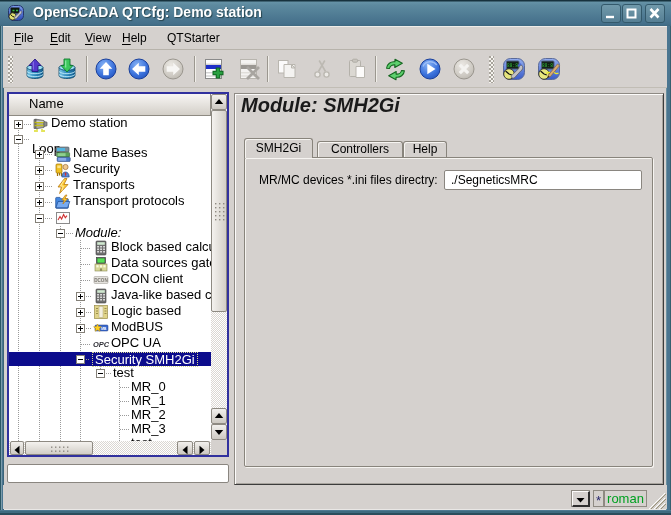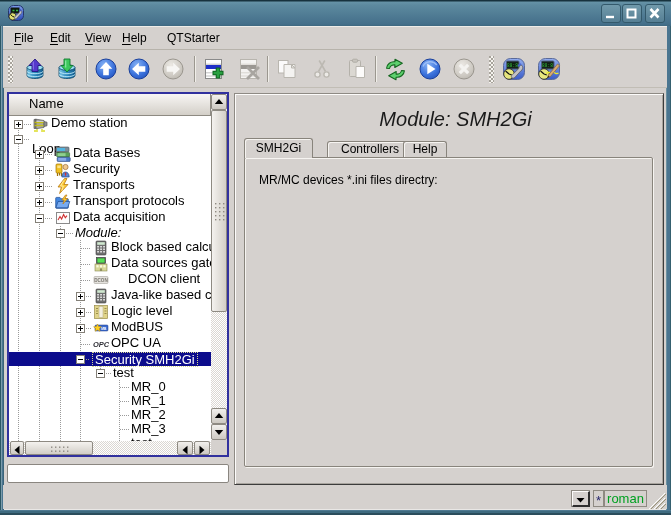--- a/index.html
+++ b/index.html
@@ -22,21 +22,21 @@
 .vline{position:absolute;width:1px;background:repeating-linear-gradient(to bottom,#9a9a9a 0 1px,transparent 1px 2px)}
 .hline{position:absolute;height:1px;background:repeating-linear-gradient(to right,#9a9a9a 0 1px,transparent 1px 2px)}
 .expbox{position:absolute;width:9px;height:9px;background:#fff;border:1px solid #848078}
 .expbox i{position:absolute;background:#000}
 .sbtn{position:absolute;background:linear-gradient(#f2f0ed,#cdc9c2);border:1px solid #8e8a82;border-radius:2px}
 .sthumb{position:absolute;background:linear-gradient(90deg,#f4f2ef,#d2cec7);border:1px solid #8e8a82;border-radius:2px}
 .sthumbh{position:absolute;background:linear-gradient(#f4f2ef,#d2cec7);border:1px solid #8e8a82;border-radius:2px}
 .dither{position:absolute;background:repeating-conic-gradient(#ffffff 0 25%,#dbd7d2 0 50%) 0 0/2px 2px}
 #filter{left:7px;top:464px;width:222px;height:19px;background:#fff;border:1px solid #8a8680;border-radius:2px}
 #rpanel{left:234px;top:93px;width:430px;height:392px;background:#d5d1ce;border:1px solid;border-color:#8e8a84 #3c3c3c #3c3c3c #8e8a84;box-shadow:inset 1px 1px 0 #fdfcfb,inset -1px -1px 0 #a8a49e}
-#rtitle{position:absolute;left:6px;top:14px;width:429px;text-align:center;font-size:20px;font-weight:normal;font-style:italic;color:#1a1a1a}
+#rtitle{position:absolute;left:6px;top:0;width:429px;text-align:left;font-size:20px;font-weight:bold;font-style:italic;color:#1a1a1a}
 .tab{position:absolute;border:1px solid #88847c;border-bottom:none;border-radius:3px 3px 0 0;background:#d5d1ce;font-size:12px;text-align:center;box-shadow:inset 1px 1px 0 #f6f4f1}
 #tpane{position:absolute;left:9px;top:63px;width:409px;height:310px;background:#d5d1ce;border:1px solid #88847c;border-radius:2px;box-shadow:inset 1px 1px 0 #f6f4f1,1px 1px 0 #f6f4f1}
 #mrlabel{position:absolute;font-size:12px;color:#000}
 #mrinput{position:absolute;background:#fff;border:1px solid #8a8680;border-radius:2px;font-size:12px;color:#000;line-height:18px;padding-left:6px}
 #statusbar{left:3px;top:485px;width:664px;height:24px;background:#d5d1ce}
 </style></head><body>
 <div class="abs" id="bg"></div>
 <div class="abs" style="left:0;top:26px;width:4px;height:484px;background:linear-gradient(90deg,#2c5765 0 1px,#7b9cab 1px 2px,#4a7590 2px 3px,#3c6479 3px 4px)"></div>
 <div class="abs" style="left:666px;top:26px;width:5px;height:484px;background:linear-gradient(90deg,#6a90a0 0 1px,#4a7590 1px 4px,#35606f 4px 5px)"></div>
 <div class="abs" style="left:4px;top:509px;width:662px;height:1px;background:#e9e7e5"></div>
@@ -51,20 +51,21 @@
       </defs>
       <rect x="0.5" y="0.5" width="15" height="15" rx="5" fill="url(#ab)" stroke="#24366a"></rect>
       <rect x="2.5" y="2.5" width="9" height="6" rx=".8" fill="#101c10" stroke="#42527e"></rect>
       <rect x="3.5" y="3.5" width="7" height="4" fill="#0c180e"></rect>
       <path d="M4.5 5.5h2M8 5.5h2" stroke="#38b844" stroke-width="1.4"></path>
       <circle cx="4.6" cy="11.4" r="3.6" fill="#dede72" stroke="#222" stroke-width=".8"></circle>
       <path d="M4.6 11.4L2.4 9.4M4.6 11.4l1.9.7" stroke="#111" stroke-width="1"></path>
       <path d="M13.6 6.2c.5 1.2 0 2.2-1 2.8l-4 4.4c-.6.7-2 .7-2.2-.3-.2-.7.1-1.2.6-1.6l4.3-4.1c-.1-1.1.5-2 1.6-2.2z" fill="#c6c6ca" stroke="#55555a" stroke-width=".7"></path>
       <path d="M11.2 6.4l1.8-1.7" stroke="#3c56c0" stroke-width="1.6"></path>
     </svg>
+  <div class="abs" id="title-text">OpenSCADA QTCfg: Demo station</div>
   <div class="abs tbtn" style="left:601px"><svg width="18" height="17" viewBox="0 0 18 17">
         <path d="M4 12h8" stroke="#fff" stroke-width="2.4"></path>
       </svg></div>
   <div class="abs tbtn" style="left:622px"><svg width="18" height="17" viewBox="0 0 18 17">
         <rect x="4.5" y="4.5" width="8" height="8" fill="none" stroke="#fff" stroke-width="2"></rect>
       </svg></div>
   <div class="abs tbtn" style="left:645px"><svg width="18" height="17" viewBox="0 0 18 17">
         <path d="M4.5 4l8 8.5M12.5 4l-8 8.5" stroke="#fff" stroke-width="2.6"></path>
       </svg></div>
 </div>
@@ -235,21 +236,21 @@
         <i style="left:3px;top:1px;width:1px;height:5px"></i>
       </div>
       <div style="position: absolute; left: 46px; top: 30px; width: 16px; height: 16px;"><svg width="16" height="16" viewBox="0 0 16 16">
           <rect x="1" y="1" width="13" height="5" rx="1" fill="#7d8d99" stroke="#4a545c" stroke-width=".6"></rect>
           <rect x="2" y="2" width="8" height="3" fill="#52b4e0"></rect>
           <rect x="1.6" y="6.4" width="13" height="4.6" rx="1" fill="#5aa05a" stroke="#2e5a2e" stroke-width=".6"></rect>
           <rect x="2.6" y="7.2" width="8" height="3" fill="#8fd08f"></rect>
           <rect x="2.2" y="11.2" width="13" height="4.4" rx="1" fill="#4a7ac8" stroke="#26427a" stroke-width=".6"></rect>
           <rect x="3.2" y="12" width="8" height="2.8" fill="#88aae8"></rect>
         </svg></div>
-      <div class="trow" style="left: 64px; top: 29px;">Data Bases</div>
+      <div class="trow" style="left: 64px; top: 29px;">Name Bases</div>
       <div class="hline" style="left: 36px; top: 54px; width: 8px;"></div>
       <div class="expbox" style="left: 26px; top: 50px;">
         <i style="left:1px;top:3px;width:5px;height:1px"></i>
         <i style="left:3px;top:1px;width:1px;height:5px"></i>
       </div>
       <div style="position: absolute; left: 46px; top: 46px; width: 16px; height: 16px;"><svg width="16" height="16" viewBox="0 0 16 16">
           <rect x="1" y="2" width="6" height="9" rx="1" fill="#f0c020" stroke="#a07408" stroke-width=".7"></rect>
           <rect x="2.3" y="3.5" width="3.4" height="2.6" fill="#fce28a"></rect>
           <path d="M2.5 11v3M4.5 11v2.4M6.5 11v3" stroke="#a07408" stroke-width="1.2"></path>
           <circle cx="10.5" cy="5" r="2.6" fill="#f0c890" stroke="#9a6a30" stroke-width=".7"></circle>
@@ -279,21 +280,20 @@
         </svg></div>
       <div class="trow" style="left: 64px; top: 77px;">Transport protocols</div>
       <div class="hline" style="left: 36px; top: 102px; width: 8px;"></div>
       <div class="expbox" style="left: 26px; top: 98px;">
         <i style="left:1px;top:3px;width:5px;height:1px"></i>
       </div>
       <div style="position: absolute; left: 46px; top: 94px; width: 16px; height: 16px;"><svg width="16" height="16" viewBox="0 0 16 16">
           <rect x="1.5" y="2.5" width="13" height="11" fill="#fdfdfd" stroke="#8a8a8a"></rect>
           <path d="M3 10l2-3.5 1.6 2.5 2-4.5 1.7 3.2 1.7-2" stroke="#d03030" stroke-width="1.1" fill="none"></path>
         </svg></div>
-      <div class="trow" style="left: 64px; top: 93px;">Data acquisition</div>
       <div class="hline" style="left: 57px; top: 117px; width: 7px;"></div>
       <div class="expbox" style="left: 47px; top: 113px;">
         <i style="left:1px;top:3px;width:5px;height:1px"></i>
       </div>
       <div class="trow" style="left: 66px; top: 109px; font-style: italic;">Module:</div>
       <div class="hline" style="left: 72px; top: 132px; width: 10px;"></div>
       <div style="position: absolute; left: 84px; top: 124px; width: 16px; height: 16px;"><svg width="16" height="16" viewBox="0 0 16 16">
           <rect x="3" y="1" width="10" height="14" rx="1" fill="#707070" stroke="#3a3a3a" stroke-width=".6"></rect>
           <rect x="4.2" y="2.2" width="7.6" height="2.6" fill="#cfe8cf"></rect>
           <g fill="#e8e8e8">
@@ -318,21 +318,21 @@
           <rect x="6.9" y="9.2" width="2.2" height="2.2" fill="#fafae0"></rect>
           <rect x="10.4" y="9.2" width="2.2" height="2.2" fill="#fafae0"></rect>
           <rect x="6.9" y="12.4" width="2.2" height="2.6" fill="#909060"></rect>
         </svg></div>
       <div class="trow" style="left: 102px; top: 139px;">Data sources gateway</div>
       <div class="hline" style="left: 72px; top: 164px; width: 10px;"></div>
       <div style="position: absolute; left: 84px; top: 156px; width: 16px; height: 16px;"><svg width="16" height="16" viewBox="0 0 16 16">
           <rect x="1" y="4.5" width="14" height="7" rx="1" fill="#e4e2de" stroke="#a8a59e" stroke-width=".6"></rect>
           <text x="8" y="10" font-size="4.6" font-family="Liberation Sans" text-anchor="middle" fill="#7a776f" font-weight="bold">DCON</text>
         </svg></div>
-      <div class="trow" style="left: 102px; top: 155px; margin-left: 17px;">DCON client</div>
+      <div class="trow" style="left: 102px; top: 155px;">DCON client</div>
       <div class="hline" style="left: 77px; top: 180px; width: 5px;"></div>
       <div class="expbox" style="left: 67px; top: 176px;">
         <i style="left:1px;top:3px;width:5px;height:1px"></i>
         <i style="left:3px;top:1px;width:1px;height:5px"></i>
       </div>
       <div style="position: absolute; left: 84px; top: 172px; width: 16px; height: 16px;"><svg width="16" height="16" viewBox="0 0 16 16">
           <rect x="3" y="1" width="10" height="14" rx="1" fill="#707070" stroke="#3a3a3a" stroke-width=".6"></rect>
           <rect x="4.2" y="2.2" width="7.6" height="2.6" fill="#cfe8cf"></rect>
           <g fill="#e8e8e8">
             <rect x="4.2" y="6" width="1.7" height="1.5"></rect>
@@ -350,21 +350,21 @@
       <div class="hline" style="left: 77px; top: 196px; width: 5px;"></div>
       <div class="expbox" style="left: 67px; top: 192px;">
         <i style="left:1px;top:3px;width:5px;height:1px"></i>
         <i style="left:3px;top:1px;width:1px;height:5px"></i>
       </div>
       <div style="position: absolute; left: 84px; top: 188px; width: 16px; height: 16px;"><svg width="16" height="16" viewBox="0 0 16 16">
           <rect x="1.5" y="1.5" width="13" height="13" fill="#e0d48a" stroke="#9a8c4a" stroke-width=".7"></rect>
           <rect x="6" y="2.5" width="4" height="11" fill="#f4f0e0" stroke="#b0a880" stroke-width=".5"></rect>
           <path d="M3 4.5h2M3 7h2M3 9.5h2M11.5 4.5h2M11.5 7h2M11.5 9.5h2" stroke="#8a7c40" stroke-width=".8"></path>
         </svg></div>
-      <div class="trow" style="left: 102px; top: 187px;">Logic level</div>
+      <div class="trow" style="left: 102px; top: 187px;">Logic based</div>
       <div class="hline" style="left: 77px; top: 212px; width: 5px;"></div>
       <div class="expbox" style="left: 67px; top: 208px;">
         <i style="left:1px;top:3px;width:5px;height:1px"></i>
         <i style="left:3px;top:1px;width:1px;height:5px"></i>
       </div>
       <div style="position: absolute; left: 84px; top: 204px; width: 16px; height: 16px;"><svg width="16" height="16" viewBox="0 0 16 16">
           <rect x="2" y="5" width="13" height="6" rx="1" fill="#3a6ad0" stroke="#1c3a80" stroke-width=".5"></rect>
           <path d="M4.5 4l1.2 2.5 2.7.3-2 1.8.6 2.7-2.5-1.4-2.4 1.4.5-2.7-2-1.8 2.7-.3z" fill="#ffd020" stroke="#b88a10" stroke-width=".5"></path>
           <text x="10.8" y="9.8" font-size="3.4" font-family="Liberation Sans" text-anchor="middle" fill="#fff" font-weight="bold">MB</text>
         </svg></div>
@@ -447,24 +447,25 @@
         <path d="M4.5 6l5-4.2v8.4z" fill="#000"></path>
       </svg></div>
   <div class="sbtn" style="left:185px;top:347px;width:16px;height:14px"><svg width="14" height="12">
         <path d="M9.5 6l-5-4.2v8.4z" fill="#000"></path>
       </svg></div>
 </div>
 <div class="abs" id="filter"></div>
 <div class="abs" id="rpanel">
   <div id="rtitle">Module: SMH2Gi</div>
   <div class="tab" style="left:9px;top:44px;width:69px;height:20px;line-height:19px;z-index:2">SMH2Gi</div>
-  <div class="tab" style="left:92px;top:47px;width:86px;height:20px;line-height:15px">Controllers</div>
+  <div class="tab" style="left:82px;top:47px;width:86px;height:20px;line-height:15px">Controllers</div>
   <div class="tab" style="left:168px;top:47px;width:44px;height:16px;line-height:15px">Help</div>
   <div id="tpane"></div>
   <div id="mrlabel" style="left:24px;top:79px">MR/MC devices *.ini files directry:</div>
+  <div id="mrinput" style="left:209px;top:76px;width:198px;height:20px">./SegneticsMRC</div>
 </div>
 <div class="abs" id="statusbar">
   <div style="position:absolute;left:568px;top:5px;width:19px;height:17px;background:#d5d1ce;border:1px solid #8e8a82"></div>
   <div style="position:absolute;left:569px;top:6px;width:18px;height:16px;border-right:2px solid #2e2e2e;border-bottom:2px solid #2e2e2e;border-left:1px solid #fdfcfb;border-top:1px solid #fdfcfb">
     <svg width="15" height="13">
         <path d="M3.5 5l4 4.5 4-4.5z" fill="#000"></path>
       </svg>
   </div>
   <div style="position:absolute;left:590px;top:5px;width:11px;height:17px;background:#d5d1ce;border:1px solid #8e8a82;text-align:center;line-height:19px;font-size:13px;color:#26266e">*</div>
   <div style="position:absolute;left:601px;top:5px;width:43px;height:17px;background:#d5d1ce;border:1px solid #8e8a82;text-align:center;line-height:16px;font-size:13px;color:#00a021">roman</div>

